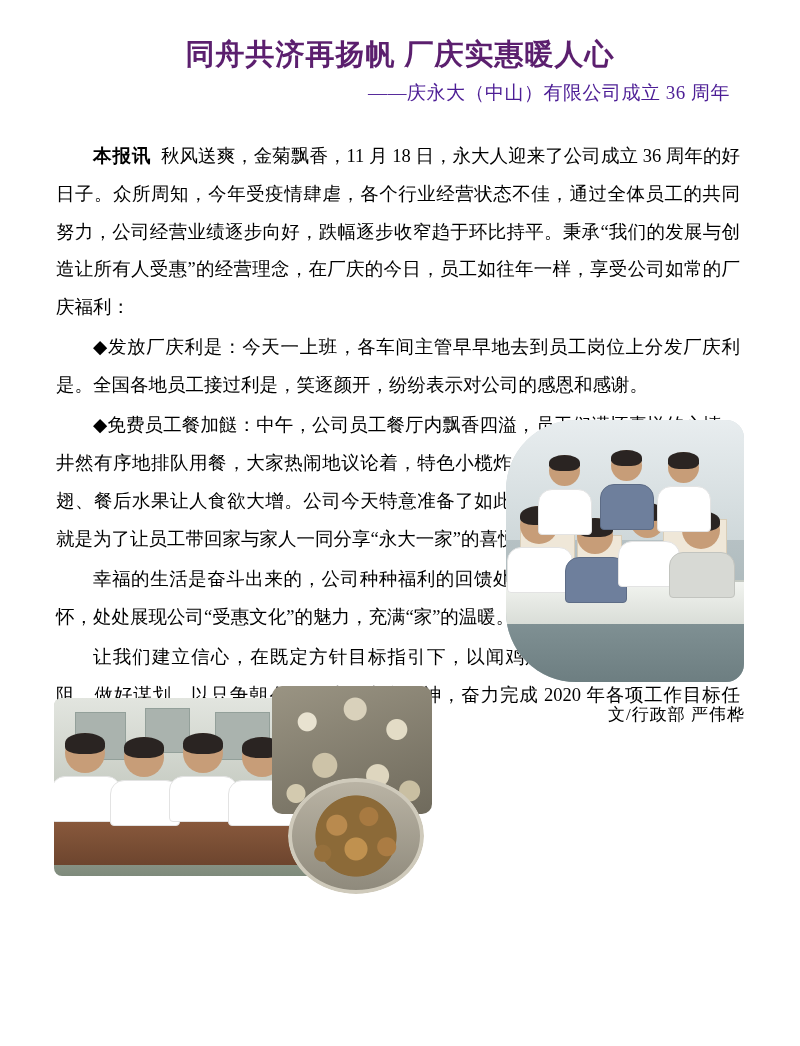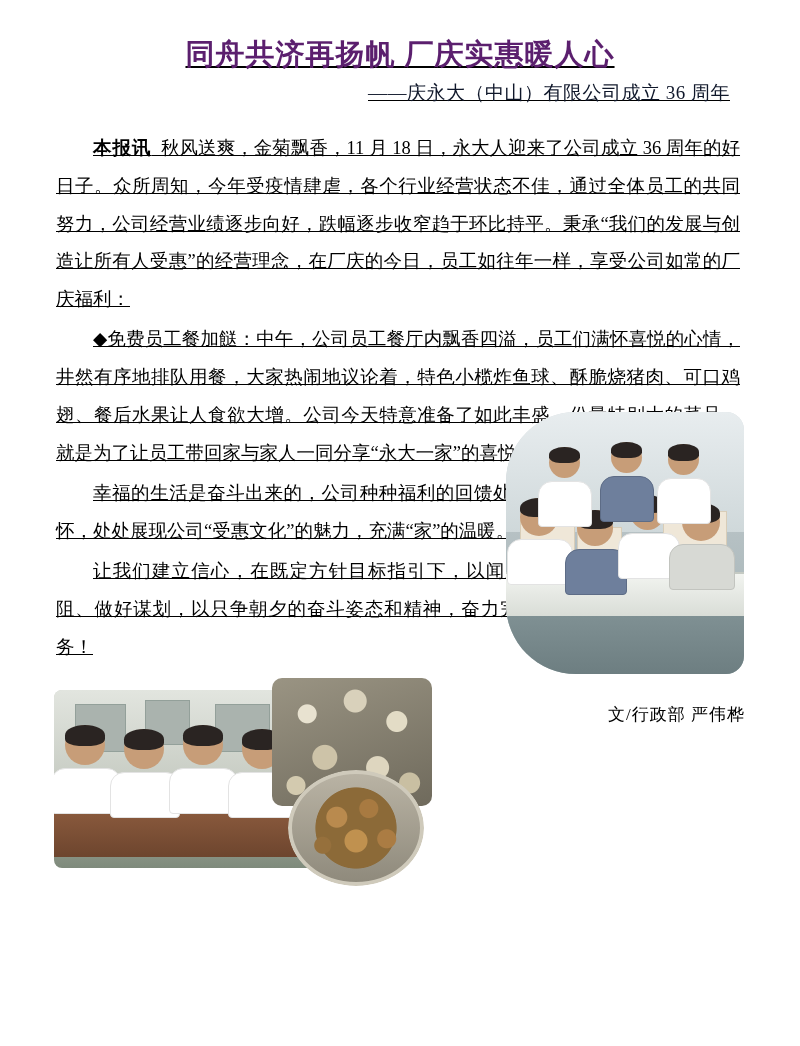--- a/index.html
+++ b/index.html
@@ -13,38 +13,37 @@
     font-family: "Liberation Serif", "DejaVu Serif", serif;
     color: #000000;
     overflow: hidden;
   }
   .page {
     position: relative;
     width: 800px;
     height: 752px;
     box-sizing: border-box;
     padding: 26px 56px 2px 56px;
-    text-decoration: underline;
   }
   .headline {
     text-align: center;
     font-family: "Liberation Sans", "DejaVu Sans", sans-serif;
     font-weight: bold;
     font-size: 29px;
     letter-spacing: 1px;
     color: #5b1f6e;
     margin: 10px 0 6px 0;
     line-height: 1.3;
   }
   .subhead {
     text-align: right;
     font-size: 19px;
     letter-spacing: 0.5px;
-    margin: 6px 14px 24px 0;
-    color: #0f172a;
+    margin: 6px 14px 32px 0;
+    color: #4c1d95;
   }
   .article {
     position: relative;
     font-size: 18.5px;
     line-height: 2.05;
     text-align: justify;
     text-justify: inter-ideograph;
     color: #000;
   }
   p {
@@ -281,20 +280,21 @@
     </div>
 
     <div class="photo" id="photo-food-bowl">
       <div class="food-b"></div>
     </div>
 
     <p class="indent">
       <span class="lead-label">本报讯</span>&nbsp;&nbsp;<span>秋风送爽，金菊飘香，11 月 18 日，永大人迎来了公司成立 36 周年的好日子。众所周知，今年受疫情肆虐，各个行业经营状态不佳，通过全体员工的共同努力，公司经营业绩逐步向好，跌幅逐步收窄趋于环比持平。秉承“我们的发展与创造让所有人受惠”的经营理念，在厂庆的今日，员工如往年一样，享受公司如常的厂庆福利：</span>
     </p>
 
+    <p class="indent">◆发放厂庆利是：今天一上班，各车间主管早早地去到员工岗位上分发厂庆利是。全国各地员工接过利是，笑逐颜开，纷纷表示对公司的感恩和感谢。</p>
 
     <p class="indent">◆免费员工餐加餸：中午，公司员工餐厅内飘香四溢，员工们满怀喜悦的心情，井然有序地排队用餐，大家热闹地议论着，特色小榄炸鱼球、酥脆烧猪肉、可口鸡翅、餐后水果让人食欲大增。公司今天特意准备了如此丰盛、份量特别大的菜品，就是为了让员工带回家与家人一同分享“永大一家”的喜悦。</p>
 
     <p class="indent">幸福的生活是奋斗出来的，公司种种福利的回馈处处都充满着人性化的贴心关怀，处处展现公司“受惠文化”的魅力，充满“家”的温暖。</p>
 
     <p class="indent">让我们建立信心，在既定方针目标指引下，以闻鸡起舞、日夜兼程、风雨无阻、做好谋划，以只争朝夕的奋斗姿态和精神，奋力完成 2020 年各项工作目标任务！</p>
 
   </div>
 
   <div class="byline">文/行政部  严伟桦</div>

